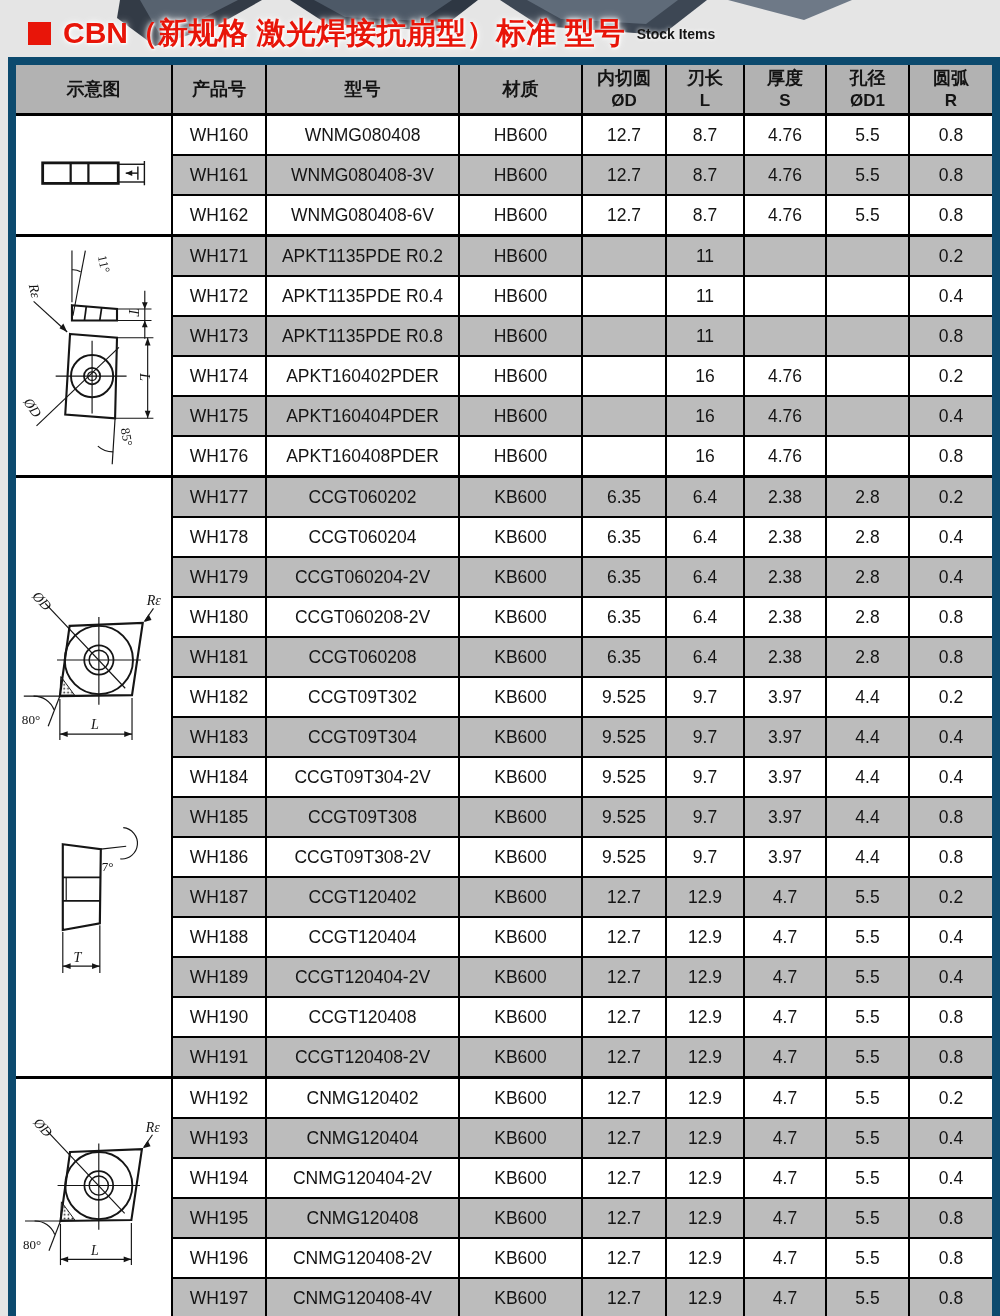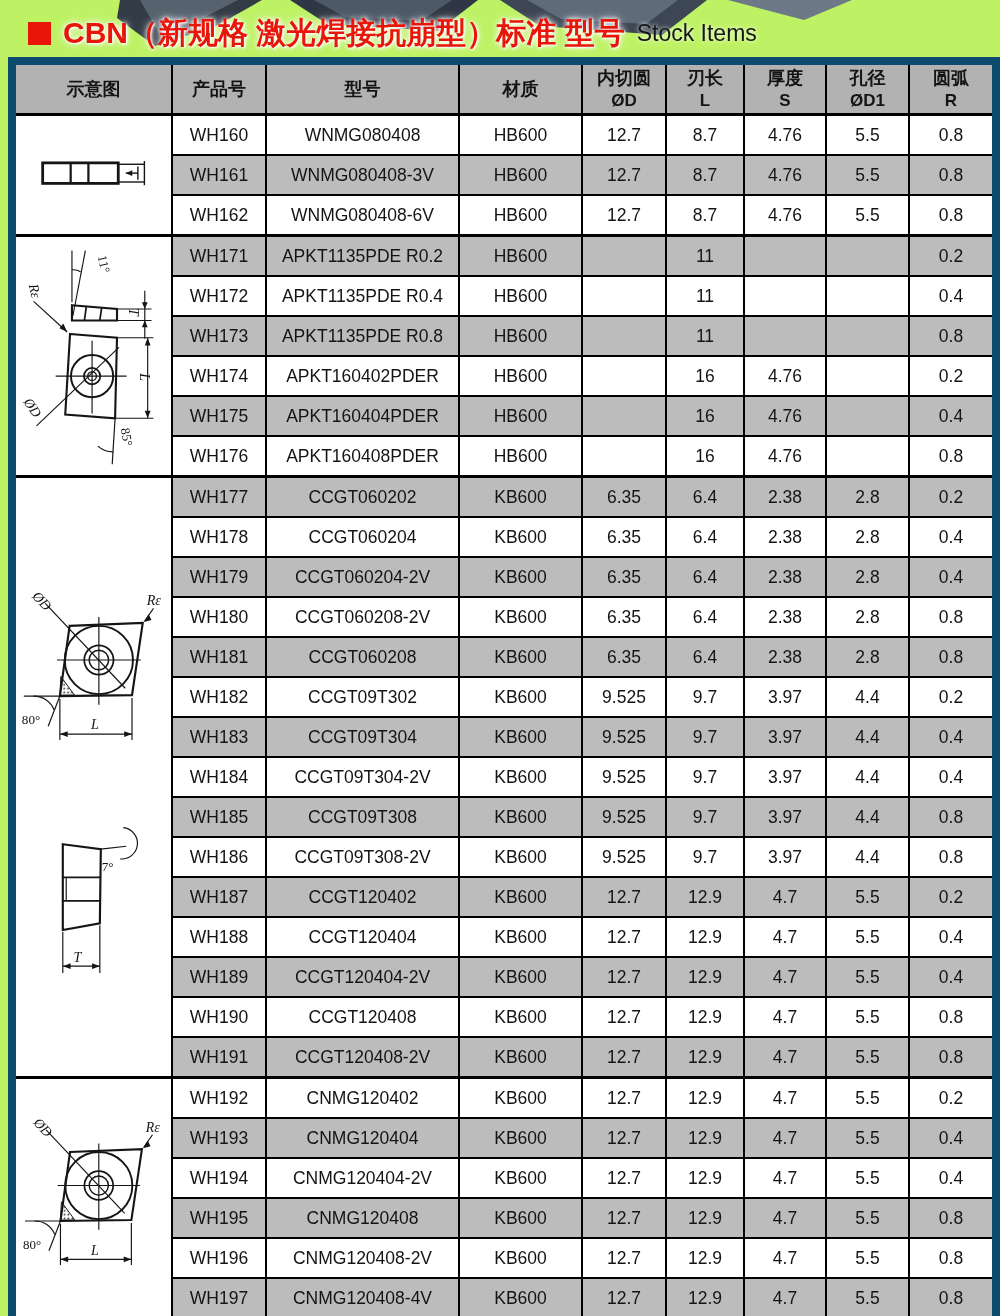--- a/index.html
+++ b/index.html
@@ -1,22 +1,22 @@
 <!DOCTYPE html>
 <html><head>
 <meta charset="utf-8">
 <style>
   html,body{margin:0;padding:0;}
   body{width:1000px;height:1316px;background:#fff;font-family:"Liberation Sans",sans-serif;position:relative;}
-  .page{position:absolute;left:0;top:0;width:1000px;height:1316px;background:#bef264;overflow:hidden;}
+  .page{position:absolute;left:0;top:0;width:1000px;height:1316px;background:#e5e5e5;overflow:hidden;}
   .photos{position:absolute;top:0;left:0;z-index:1;}
   .title-line{position:absolute;top:13px;left:28px;display:flex;align-items:center;gap:12px;z-index:2;white-space:nowrap;}
   .sq{width:23px;height:23px;display:inline-block;background:#e81509;flex:0 0 auto;}
   .t-cn{font-size:30px;font-weight:bold;color:#e81509;text-shadow:0 0 4px #fff,0 0 8px #fff,1px 1px 2px #fff;}
-  .t-en{font-size:23px;font-weight:normal;color:#151515;text-shadow:0 0 4px #fff;}
+  .t-en{font-size:14px;font-weight:bold;color:#151515;text-shadow:0 0 4px #fff;}
   table.cat{position:absolute;left:8px;top:57px;width:984px;border-collapse:collapse;table-layout:fixed;border:8px solid #0c4a6e;background:#fff;z-index:3;}
   .cat th,.cat td{border:2px solid #000;text-align:center;vertical-align:middle;padding:0;color:#141414;overflow:hidden;}
   .cat th{background:#b2b2b2;height:48px;font-size:18px;font-weight:bold;line-height:1.25;border-bottom:3px solid #000;}
   .cat th .h2{font-size:17px;}
   .cat td{height:38px;font-size:17.5px;}
   tr.g td{background:#bcbcbc;}
   tr.gs td{border-top:3px solid #000;}
   td.dw{background:#fff !important;}
   td.dw svg{display:block;margin:0 auto;}
   .cat svg text{font-family:"Liberation Serif",serif;font-size:14.5px;fill:#141414;font-style:italic;}

